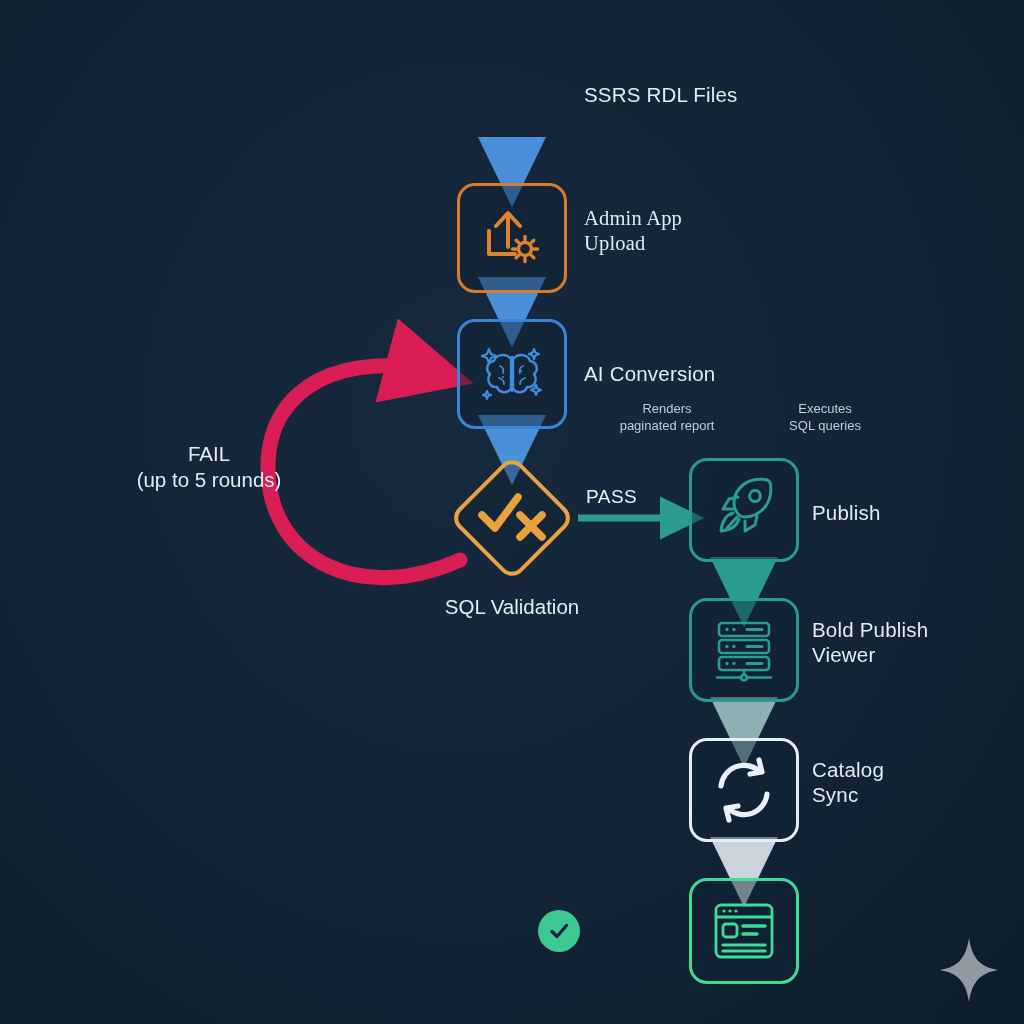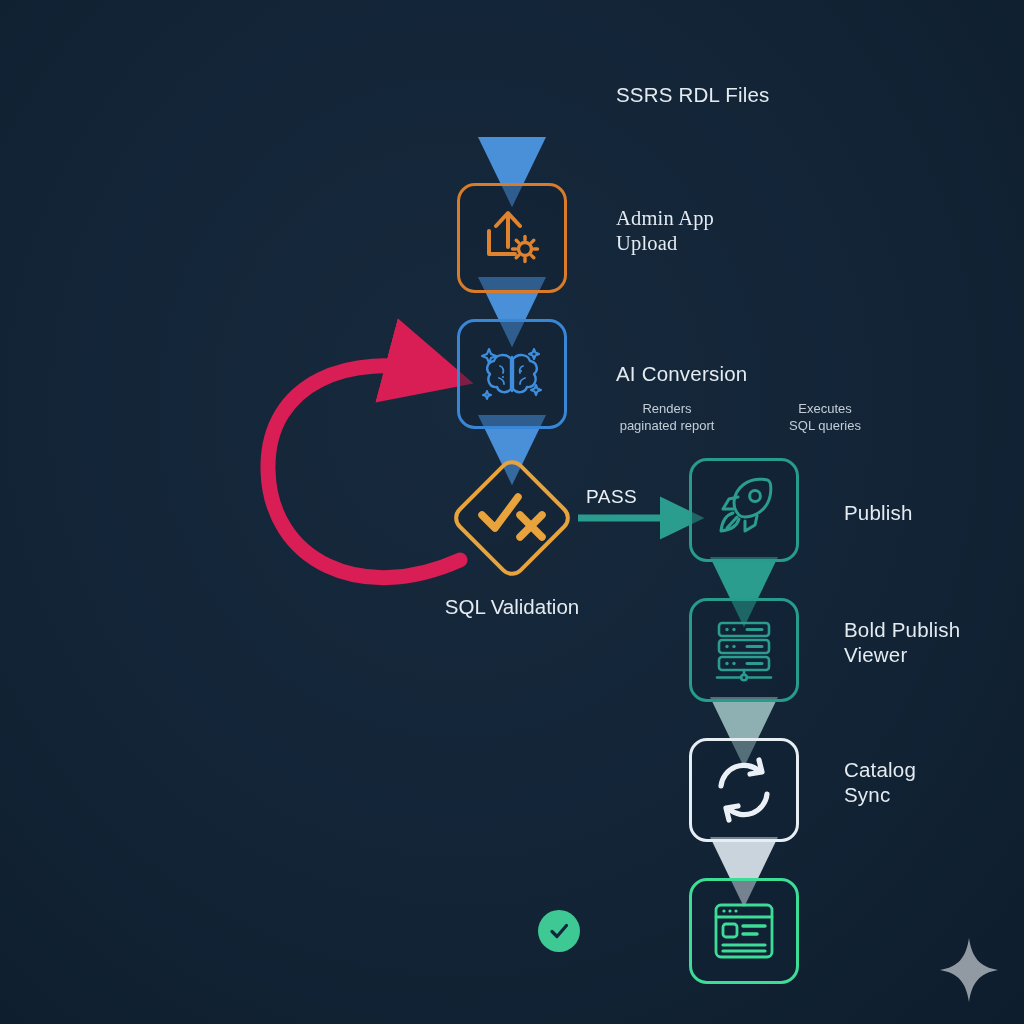--- a/index.html
+++ b/index.html
@@ -62,21 +62,20 @@
   }
 
   
   .label {
     position: absolute;
     color: #e4ebf1;
     font-size: 20.5px;
     line-height: 1.22;
     letter-spacing: 0.2px;
     white-space: pre-line;
-    margin-left: 32px;
   }
   .label-center {
     position: absolute;
     color: #e4ebf1;
     font-size: 20.5px;
     line-height: 1.25;
     text-align: center;
     white-space: pre-line;
     transform: translateX(-50%);
   }
@@ -220,20 +219,22 @@
       <svg width="72" height="58" viewBox="0 0 72 58" fill="none" stroke="#e8a33d" stroke-width="7.5" stroke-linecap="round" stroke-linejoin="round">
         <path d="M6 28 L19 41 L42 10"></path>
         <path d="M44 28 L66 50"></path>
         <path d="M66 28 L44 50"></path>
       </svg>
     </span>
   </div>
   <div class="label-center" style="left:512px; top:594px;">SQL Validation</div>
 
   <div class="edge-label" style="left:586px; top:486px;">PASS</div>
+  <div class="label-center" style="left:209px; top:441px;">FAIL
+(up to 5 rounds)</div>
 
   <div class="node n-teal" style="left:689px; top:458px; width:110px; height:104px;">
     <span>
       <svg width="70" height="70" viewBox="0 0 70 70" fill="none" stroke="#2a9d8f" stroke-width="3" stroke-linecap="round" stroke-linejoin="round">
         <path d="M30 40 C22 32 24 18 34 10 C44 2 58 4 60 6 C62 8 64 22 56 32
                  C48 42 34 44 30 40 Z"></path>
         <circle cx="46" cy="21" r="5.4"></circle>
         <path d="M24 34 L14 34 L20 24 L29 22"></path>
         <path d="M36 46 L36 56 L46 50 L48 41"></path>
         <path d="M28 42 L18 53"></path>

